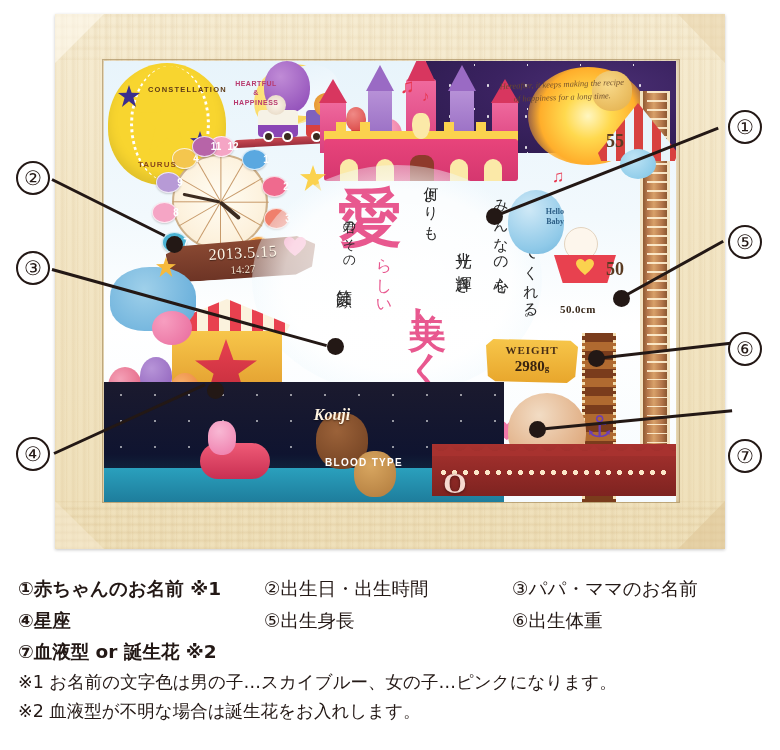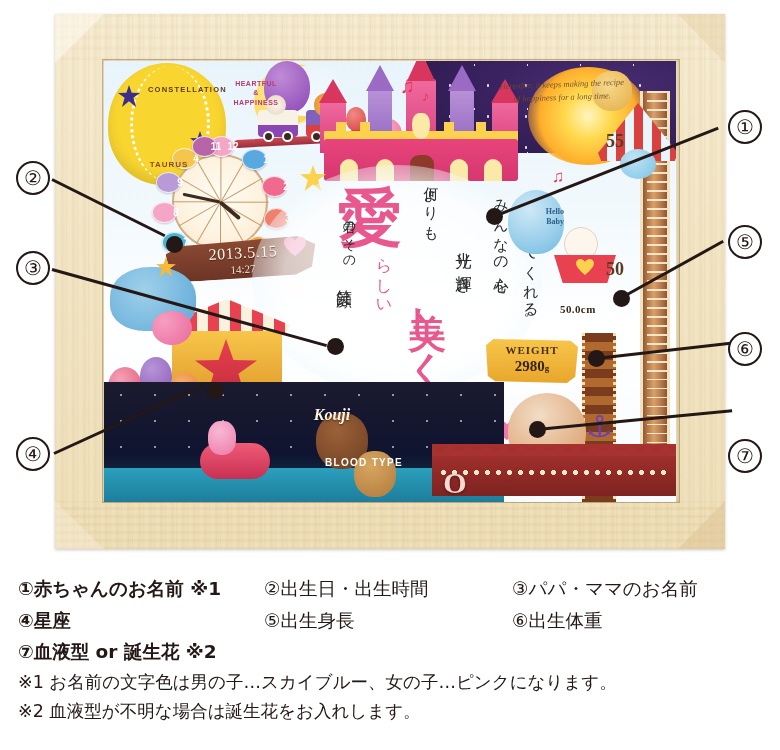--- a/index.html
+++ b/index.html
@@ -244,21 +244,21 @@
   .car-body{ position:absolute; left:10px; top:32px; width:110px; height:68px;
     background: linear-gradient(180deg,#f7c64a, #e09a2c); border-radius:3px; }
   .car-base{ position:absolute; left:2px; top:96px; width:126px;height:26px;
     background: repeating-linear-gradient(90deg,#3fa98d 0 13px,#fbf2dd 13px 26px); border-radius:0 0 4px 4px;}
   .big-star{
     position:absolute; left:33px; top:40px; width:62px; height:60px; background: linear-gradient(180deg,#e8414f,#c22c3c);
     clip-path: polygon(50% 0%, 62% 35%, 100% 36%, 70% 58%, 82% 100%, 50% 74%, 18% 100%, 30% 58%, 0% 36%, 38% 35%);
   }
   .constel-lbl{ position:absolute; left:44px; top:24px; font-size:7.5px; font-weight:700; color:#5c3a18;
     font-family:"Liberation Sans", sans-serif; letter-spacing:1.2px; z-index:6; }
-  .zodiac-lbl{ position:absolute; left:34px; top:99px; width:62px; text-align:center; font-size:8px; font-weight:700;
+  .zodiac-lbl{ position:absolute; left:34px; top:99px; width:62px; text-align:left; font-size:8px; font-weight:700;
     color:#8a4a1c; font-family:"Liberation Sans", sans-serif; letter-spacing:1px; z-index:6; }
 
   
   .bowl{ position:absolute; width:108px; height:46px; }
   .bowl-dish{ position:absolute; left:0; top:0; width:108px;height:40px; border-radius:50%;
     background: radial-gradient(ellipse at 50% 36%, #5e3a22 0 36%, #b3703e 37% 60%, #d79a5c 62% 100%); }
   .bowl-name{ position:absolute; left:0; top:9px; width:108px; text-align:center;
     color:#fff4e2; font-family:"Liberation Serif", serif; font-style:italic; font-size:16px; font-weight:700;
     text-shadow:0 1px 2px rgba(0,0,0,.5); z-index:4;}
   .spoon{ position:absolute; left:8px; top:28px; width:74px;height:12px; }

